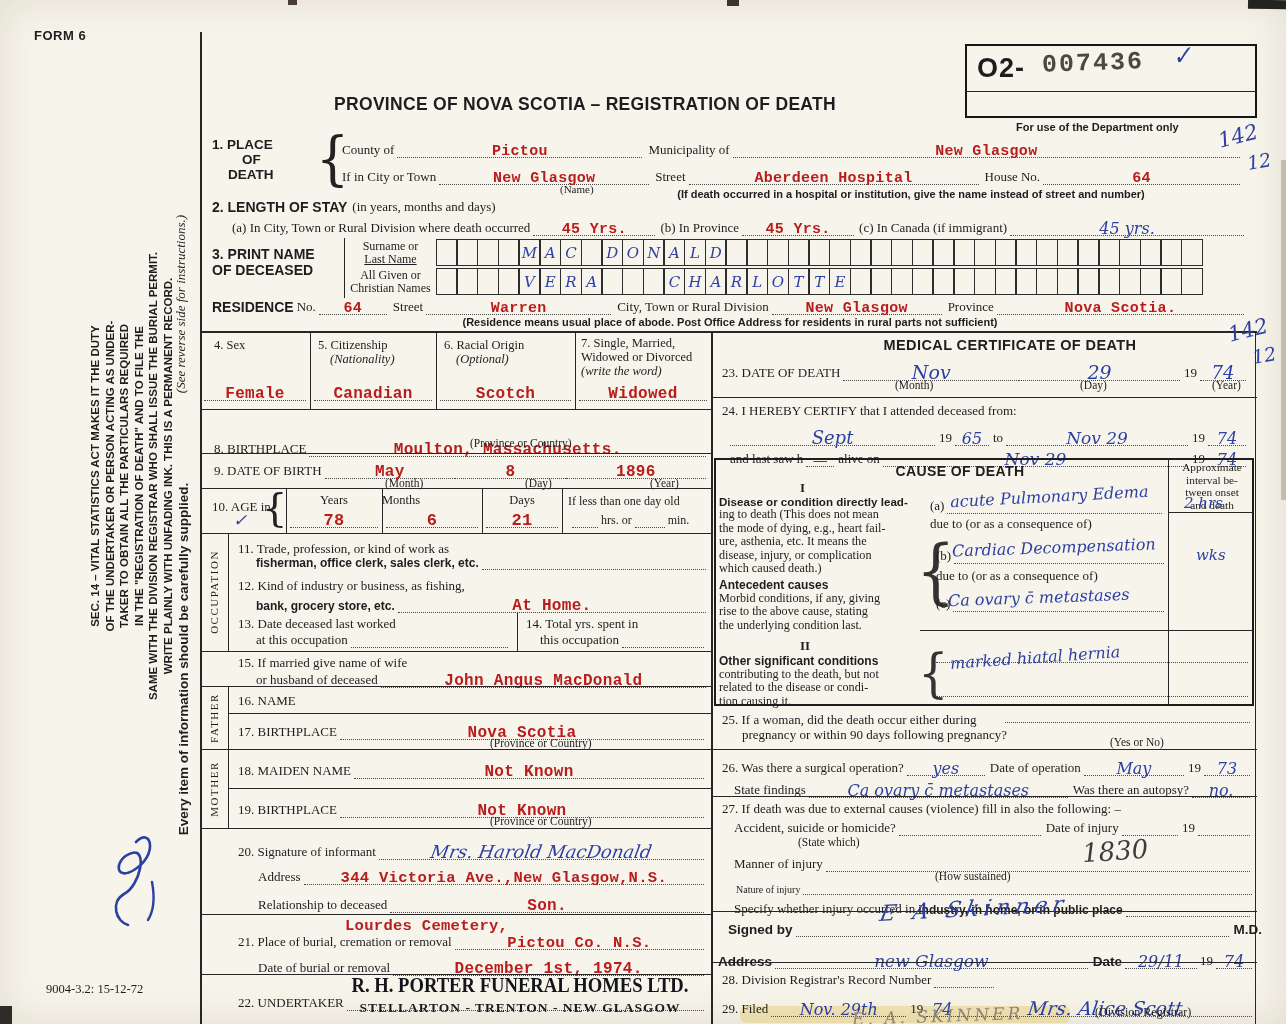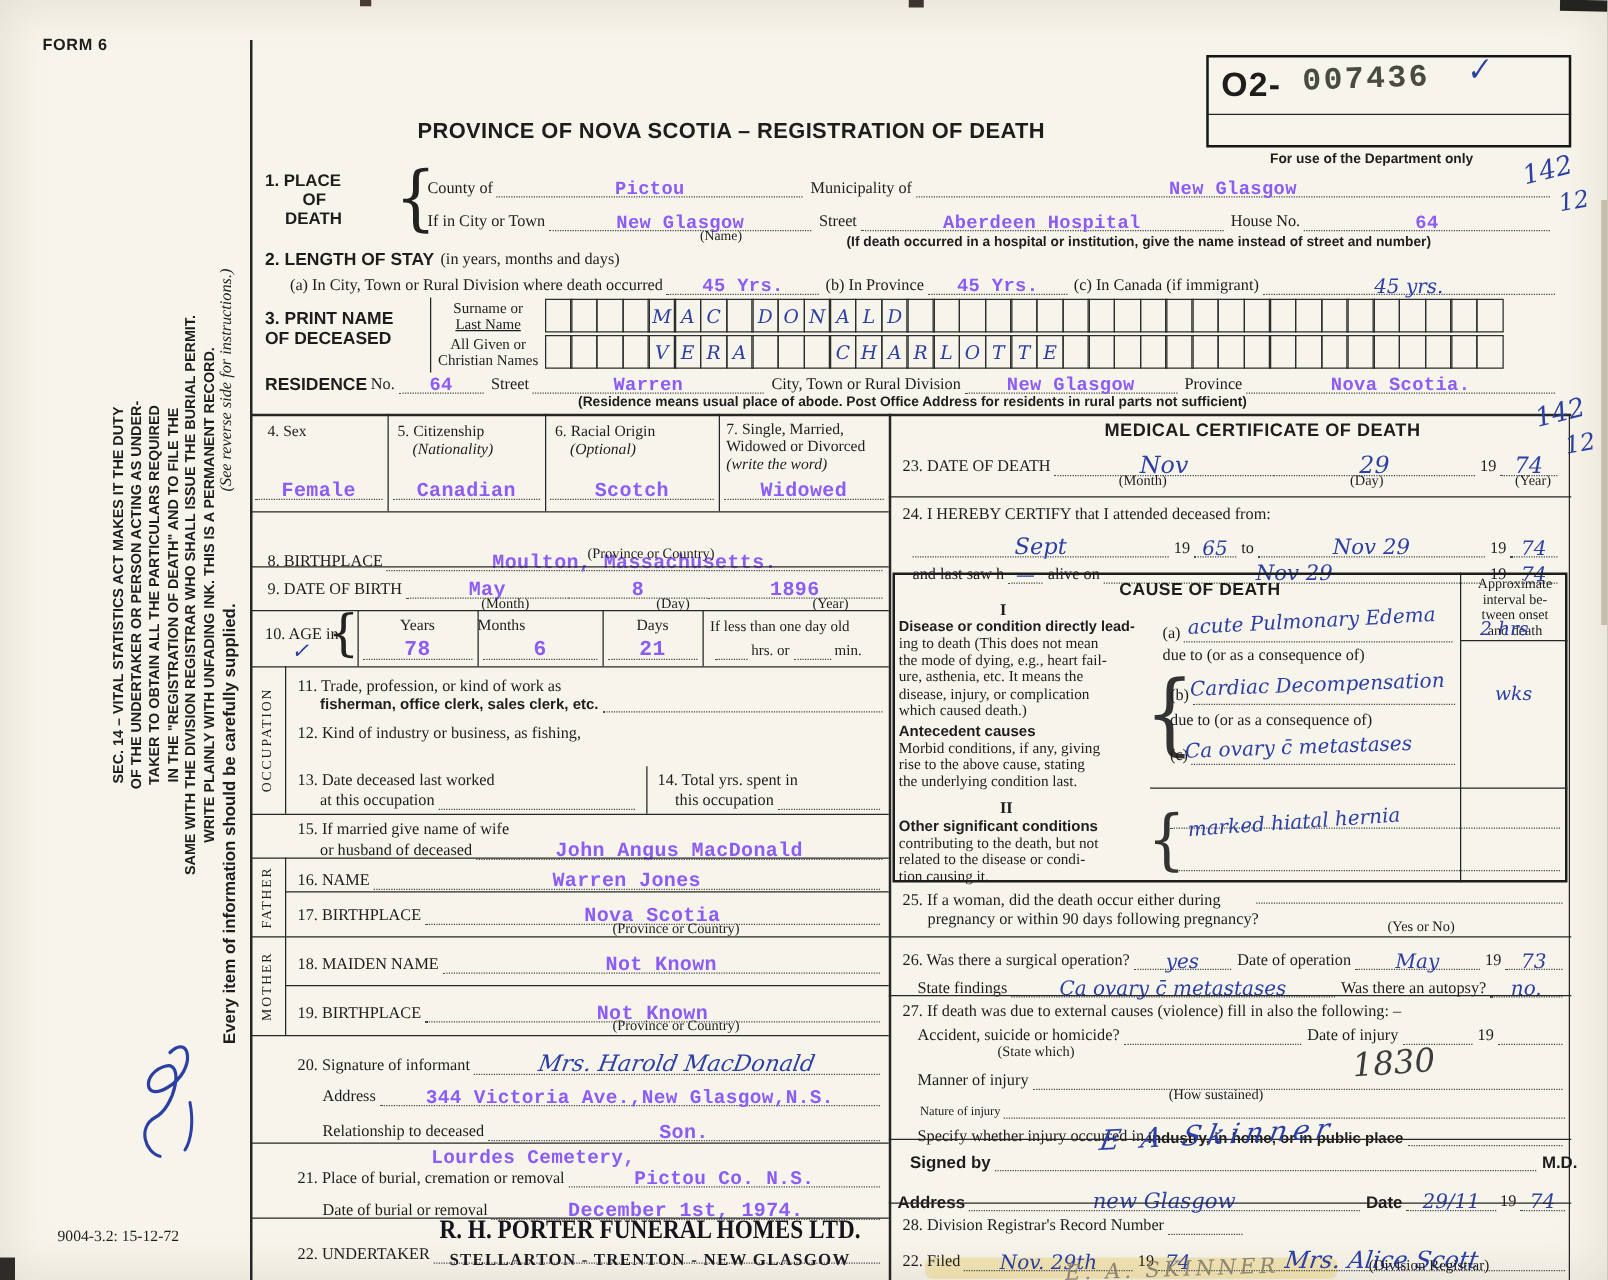--- a/index.html
+++ b/index.html
@@ -3,21 +3,21 @@
 <meta charset="utf-8">
 <style>
   *{box-sizing:border-box}
   body{margin:0;background:#777}
   .paper{position:relative;width:1286px;height:1024px;background:#f7f4eb;overflow:hidden;
          font-family:"Liberation Serif",serif;color:#1d1d1d;box-shadow:inset 0 0 40px rgba(120,110,80,.18)}
   .abs{position:absolute}
   .sans{font-family:"Liberation Sans",sans-serif}
   .b{font-weight:700}
   .i{font-style:italic}
-  .typed{font-family:"Liberation Mono",monospace;font-weight:700;color:#8b5cf6;letter-spacing:.3px}
+  .typed{font-family:"Liberation Mono",monospace;font-weight:700;color:#b91c1c;letter-spacing:.3px}
   .script{font-family:"DejaVu Serif",serif;font-style:italic;color:#2c3fa3;display:inline-block;white-space:nowrap}
   .pencil{color:#8d8672}
   .fl{position:absolute;display:flex;align-items:flex-end;white-space:nowrap}
   .fl>*{flex:0 0 auto}
   .lb{padding-right:3px}
   .fill{border-bottom:1.5px dotted #4a4a4a;text-align:center;min-width:8px;position:relative}
   .fill>span{position:relative;top:3px}
   .grow{flex:1 1 auto}
   .hl{position:absolute;border-top:1.5px solid #262626;height:0}
   .vl{position:absolute;border-left:1.5px solid #262626;width:0}
@@ -345,20 +345,24 @@
   <div class="vl" style="left:228px;top:533px;height:118px"></div>
   <div class="side" style="left:200px;top:533px;width:28px;height:118px">
       <span>OCCUPATION</span>
     </div>
   <div class="abs" style="left:238px;top:541px;font-size:13px">11. Trade, profession, or kind of work as</div>
   <div class="fl" style="left:256px;top:556px;width:450px">
     <span class="sans b lb" style="font-size:12px">fisherman, office clerk, sales clerk, etc.</span>
     <div class="fill grow"></div>
   </div>
   <div class="abs" style="left:238px;top:578px;font-size:13px">12. Kind of industry or business, as fishing,</div>
+  <div class="fl" style="left:256px;top:593px;width:450px">
+    <span class="sans b lb" style="font-size:12px">bank, grocery store, etc.</span>
+    <div class="fill grow"><span class="typed" style="font-size:16px">At Home.</span></div>
+  </div>
   <div class="vl" style="left:517px;top:613px;height:38px"></div>
   <div class="abs" style="left:238px;top:616px;font-size:13px">13. Date deceased last worked</div>
   <div class="fl" style="left:256px;top:632px;width:252px;font-size:13px">
     <span class="lb">at this occupation</span>
     <div class="fill grow"></div>
   </div>
   <div class="abs" style="left:526px;top:616px;font-size:13px">14. Total yrs. spent in</div>
   <div class="fl" style="left:540px;top:632px;width:164px;font-size:13px">
     <span class="lb">this occupation</span>
     <div class="fill grow"></div>
@@ -371,21 +375,20 @@
     <div class="fill grow"><span class="typed" style="font-size:16px">John Angus MacDonald</span></div>
   </div>
   <div class="hl" style="left:200px;top:686px;width:511px"></div>
 
   <div class="vl" style="left:228px;top:686px;height:63px"></div>
   <div class="side" style="left:200px;top:686px;width:28px;height:63px">
       <span>FATHER</span>
     </div>
   <div class="fl" style="left:238px;top:693px;width:466px;font-size:13px">
     <span class="lb">16. NAME</span>
-    <div class="fill grow"><span class="typed" style="font-size:16px">Warren Jones</span></div>
   </div>
   <div class="hl" style="left:228px;top:713px;width:483px"></div>
   <div class="fl" style="left:238px;top:721px;width:466px;font-size:13px">
     <span class="lb">17. BIRTHPLACE</span>
     <div class="fill grow"><span class="typed" style="font-size:16px">Nova Scotia</span></div>
   </div>
   <div class="sub" style="left:490px;top:737px">(Province or Country)</div>
   <div class="hl" style="left:200px;top:749px;width:511px"></div>
 
   <div class="vl" style="left:228px;top:749px;height:79px"></div>
@@ -597,21 +600,21 @@
     <span class="lb" style="font-size:13px;padding-left:3px">19</span>
     <div class="fill" style="width:36px"><span class="script" style="font-size:16px">74</span></div>
   </div>
   <div class="hl" style="left:711px;top:962px;width:546px"></div>
 
   <div class="fl" style="left:722px;top:972px;width:300px;font-size:13px">
     <span class="lb">28. Division Registrar's Record Number</span>
     <div class="fill" style="width:60px"></div>
   </div>
   <div class="fl" style="left:722px;top:994px;width:530px;font-size:13px">
-    <span class="lb">22. Filed</span>
+    <span class="lb">29. Filed</span>
     <div class="fill" style="width:135px"><span class="script" style="font-size:16px">Nov. 29th</span></div>
     <span class="lb" style="padding-left:4px">19</span>
     <div class="fill" style="width:32px"><span class="script" style="font-size:16px">74</span></div>
     <div class="fill grow"><span class="script" style="font-size:19px;transform:skewX(-8deg)">Mrs.  Alice Scott</span></div>
   </div>
   <div class="sub" style="left:1095px;top:1005px;font-size:12px">(Division Registrar)</div>
   <div class="abs pencil i" style="left:852px;top:1006px;font-size:17px;letter-spacing:3px;transform:rotate(-2deg);font-family:'DejaVu Serif',serif">E. A. SKINNER</div>
 
 </div>
 

